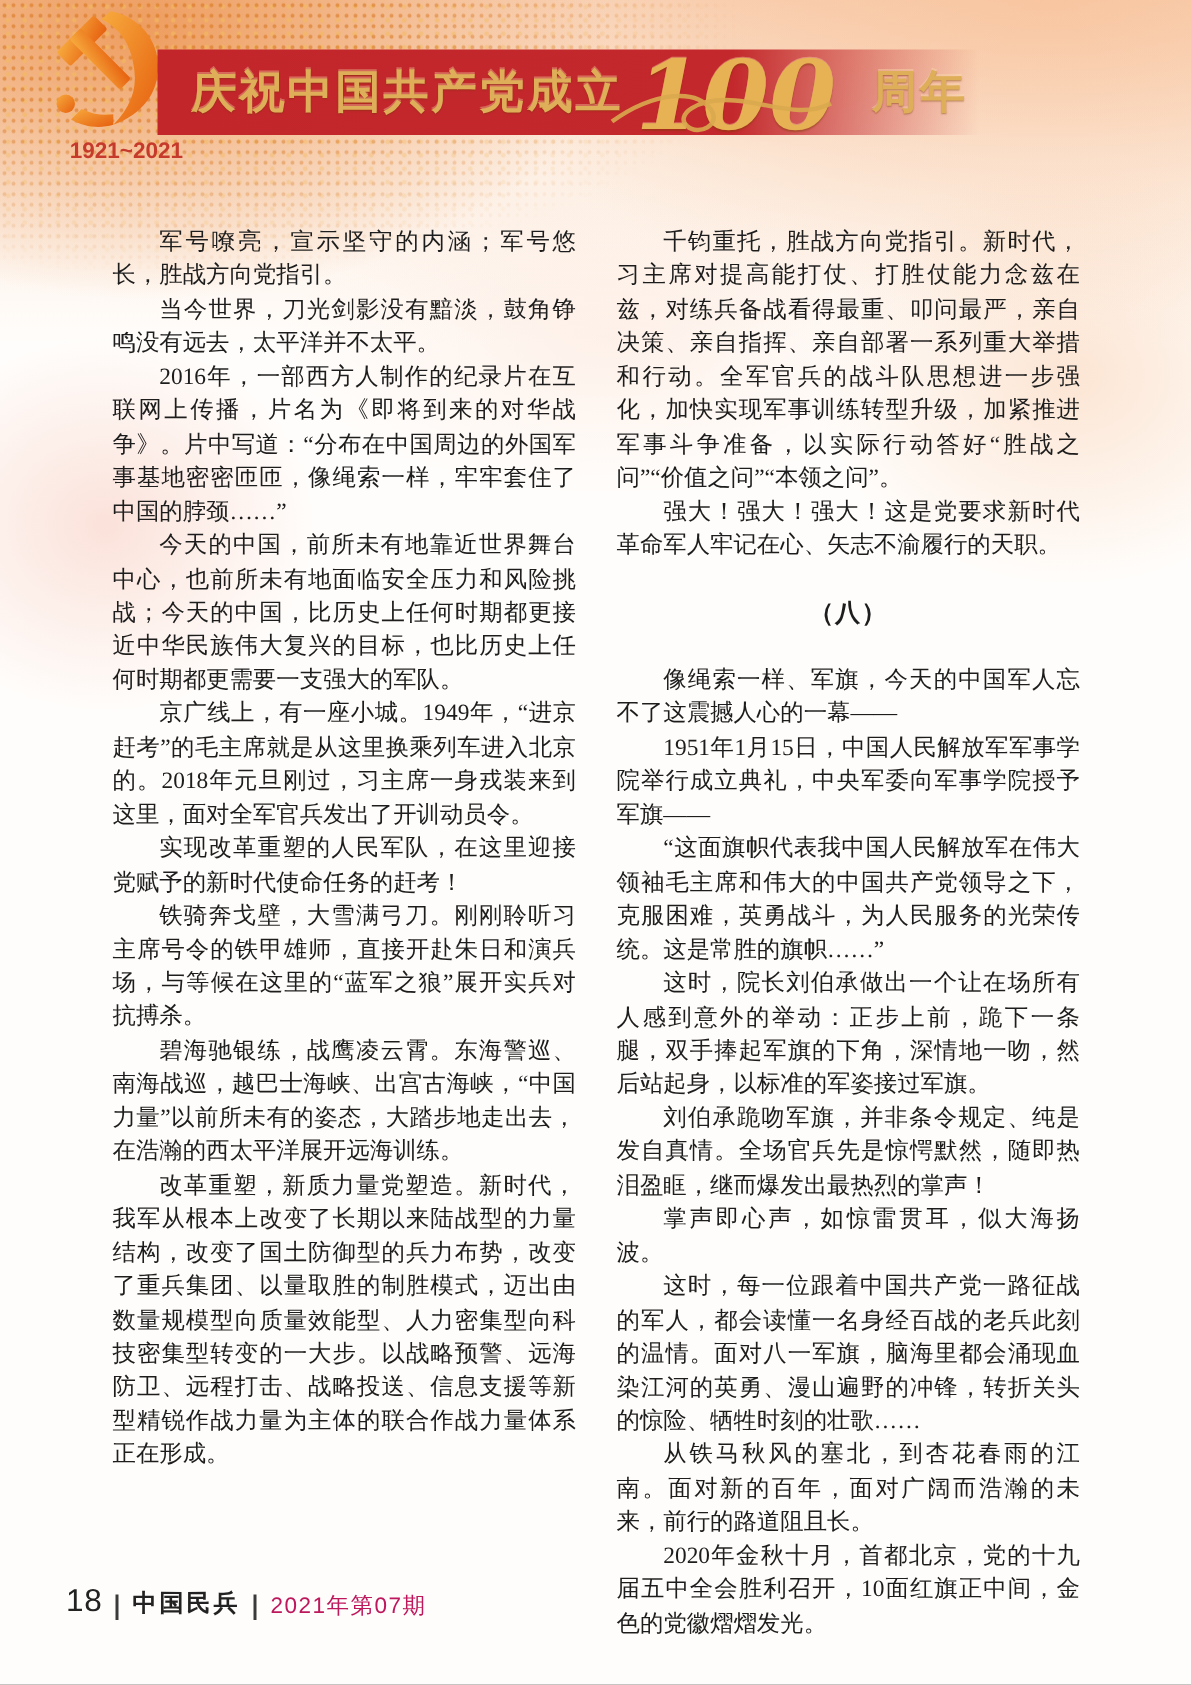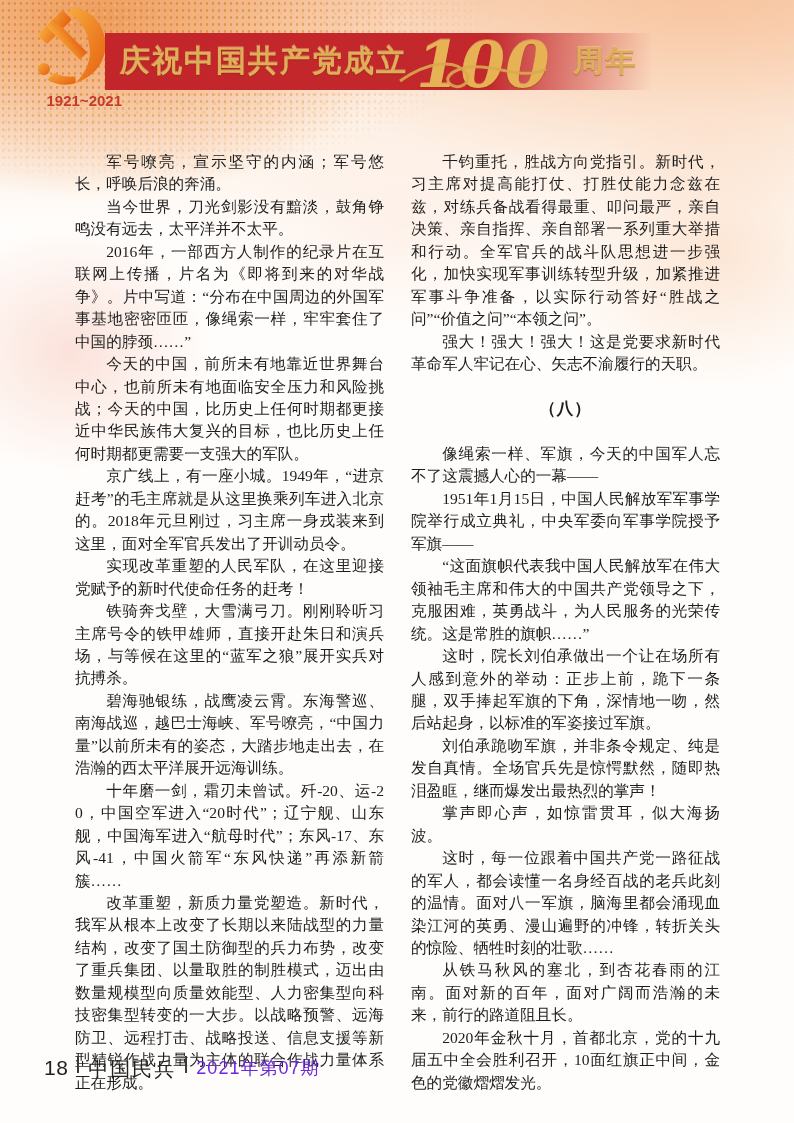--- a/index.html
+++ b/index.html
@@ -36,21 +36,21 @@
   
   .emblem{ position:absolute; left:22px; top:4px; width:100px; height:88px; }
   .years{
     position:absolute; left:22px; top:92px; width:100px; text-align:right;
     font-family:"Liberation Sans",sans-serif; font-weight:bold; font-size:15px;
     color:#c63a2b;
   }
   .banner{
     position:absolute; left:105px; top:33px; width:548px; height:57px;
     background:linear-gradient(90deg, #c2262b 0%, #c3282c 70%, rgba(197,45,44,0) 100%);
-    display:flex; align-items:center;
+    display:flex; align-items:center;justify-content:center;
   }
   .banner-prefix,.banner-suffix{
     font-family:"Liberation Sans",sans-serif; font-weight:bold; font-size:30px;
     letter-spacing:2px; color:#dfae58; text-shadow:0 1px 1px rgba(110,55,5,.45), 0 -1px 0 rgba(255,236,180,.35);
     white-space:nowrap;
   }
   .banner-prefix{ padding-left:15px; }
   .banner-suffix{ margin-left:24px; }
   .banner-number{
     position:relative; font-family:"DejaVu Serif",serif; font-style:italic; font-weight:bold;
@@ -64,27 +64,27 @@
     display:flex; gap:27px; color:#1d1d1d;
   }
   .col{ width:309px; font-size:15.6px; line-height:22.45px; text-align:justify; }
   .col p{ text-indent:2em; word-break:break-all; }
   .section-heading{
     text-align:center; font-weight:bold; font-size:16.5px;
     margin:22px 0 23px; letter-spacing:1px; color:#1d1d1d;
   }
   
   .footer{
-    position:absolute; left:44px; top:1056px; display:flex; align-items:flex-start;
+    position:absolute; left:44px; top:1056px; display:flex; align-items:flex-end;
     font-family:"Liberation Sans",sans-serif; color:#222;
   }
   .footer .num{ font-size:21px; letter-spacing:.5px; }
   .footer .bar{ width:2px; height:17px; background:#3a3a3a; margin:0 9px; }
-  .footer .mag{ font-size:20px; font-weight:normal; letter-spacing:2px; }
-  .footer .issue{ font-size:18px; color:#6d28d9; letter-spacing:1px; }
+  .footer .mag{ font-size:16px; font-weight:bold; letter-spacing:2px; }
+  .footer .issue{ font-size:15px; color:#be185d; letter-spacing:1px; }
 </style>
 </head>
 <body>
 
 <div class="page">
 
   <div class="bg-top"></div>
   <div class="speckles"></div>
   <div class="wash-left"></div>
   <div class="wash-right"></div>
@@ -121,29 +121,28 @@
         <path d="M2 30 C30 10 58 8 68 22 C75 32 60 40 52 33 C44 26 58 14 84 16 C108 18 128 28 148 18" stroke="#d9a84e" stroke-width="3" fill="none" opacity="0.9"></path>
       </svg>
       <span>100</span>
     </span>
     <span class="banner-suffix">周年</span>
   </div>
 
   <div class="columns">
 
     <div class="col">
-      <p>军号嘹亮，宣示坚守的内涵；军号悠长，呼唤后浪的奔涌。</p>
+      <p>军号嘹亮，宣示坚守的内涵；军号悠长，胜战方向党指引。</p>
       <p>当今世界，刀光剑影没有黯淡，鼓角铮鸣没有远去，太平洋并不太平。</p>
       <p>2016年，一部西方人制作的纪录片在互联网上传播，片名为《即将到来的对华战争》。片中写道：“分布在中国周边的外国军事基地密密匝匝，像绳索一样，牢牢套住了中国的脖颈……”</p>
       <p>今天的中国，前所未有地靠近世界舞台中心，也前所未有地面临安全压力和风险挑战；今天的中国，比历史上任何时期都更接近中华民族伟大复兴的目标，也比历史上任何时期都更需要一支强大的军队。</p>
       <p>京广线上，有一座小城。1949年，“进京赶考”的毛主席就是从这里换乘列车进入北京的。2018年元旦刚过，习主席一身戎装来到这里，面对全军官兵发出了开训动员令。</p>
       <p>实现改革重塑的人民军队，在这里迎接党赋予的新时代使命任务的赶考！</p>
       <p>铁骑奔戈壁，大雪满弓刀。刚刚聆听习主席号令的铁甲雄师，直接开赴朱日和演兵场，与等候在这里的“蓝军之狼”展开实兵对抗搏杀。</p>
-      <p>碧海驰银练，战鹰凌云霄。东海警巡、南海战巡，越巴士海峡、军号嘹亮，“中国力量”以前所未有的姿态，大踏步地走出去，在浩瀚的西太平洋展开远海训练。</p>
-      <p>十年磨一剑，霜刃未曾试。歼-20、运-20，中国空军进入“20时代”；辽宁舰、山东舰，中国海军进入“航母时代”；东风-17、东风-41，中国火箭军“东风快递”再添新箭簇……</p>
+      <p>碧海驰银练，战鹰凌云霄。东海警巡、南海战巡，越巴士海峡、出宫古海峡，“中国力量”以前所未有的姿态，大踏步地走出去，在浩瀚的西太平洋展开远海训练。</p>
       <p>改革重塑，新质力量党塑造。新时代，我军从根本上改变了长期以来陆战型的力量结构，改变了国土防御型的兵力布势，改变了重兵集团、以量取胜的制胜模式，迈出由数量规模型向质量效能型、人力密集型向科技密集型转变的一大步。以战略预警、远海防卫、远程打击、战略投送、信息支援等新型精锐作战力量为主体的联合作战力量体系正在形成。</p>
     </div>
 
     <div class="col">
       <p>千钧重托，胜战方向党指引。新时代，习主席对提高能打仗、打胜仗能力念兹在兹，对练兵备战看得最重、叩问最严，亲自决策、亲自指挥、亲自部署一系列重大举措和行动。全军官兵的战斗队思想进一步强化，加快实现军事训练转型升级，加紧推进军事斗争准备，以实际行动答好“胜战之问”“价值之问”“本领之问”。</p>
       <p>强大！强大！强大！这是党要求新时代革命军人牢记在心、矢志不渝履行的天职。</p>
       <h3 class="section-heading">（八）</h3>
       <p>像绳索一样、军旗，今天的中国军人忘不了这震撼人心的一幕——</p>
       <p>1951年1月15日，中国人民解放军军事学院举行成立典礼，中央军委向军事学院授予军旗——</p>
       <p>“这面旗帜代表我中国人民解放军在伟大领袖毛主席和伟大的中国共产党领导之下，克服困难，英勇战斗，为人民服务的光荣传统。这是常胜的旗帜……”</p>

